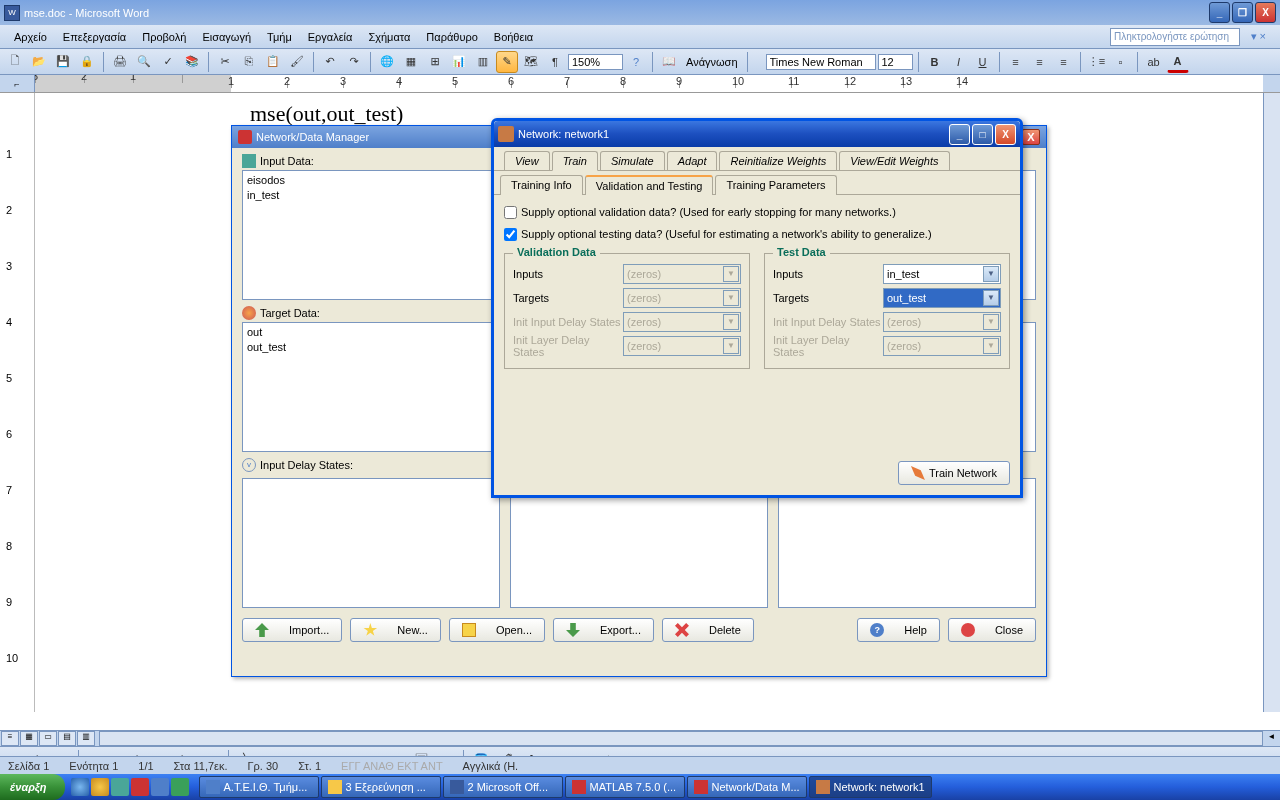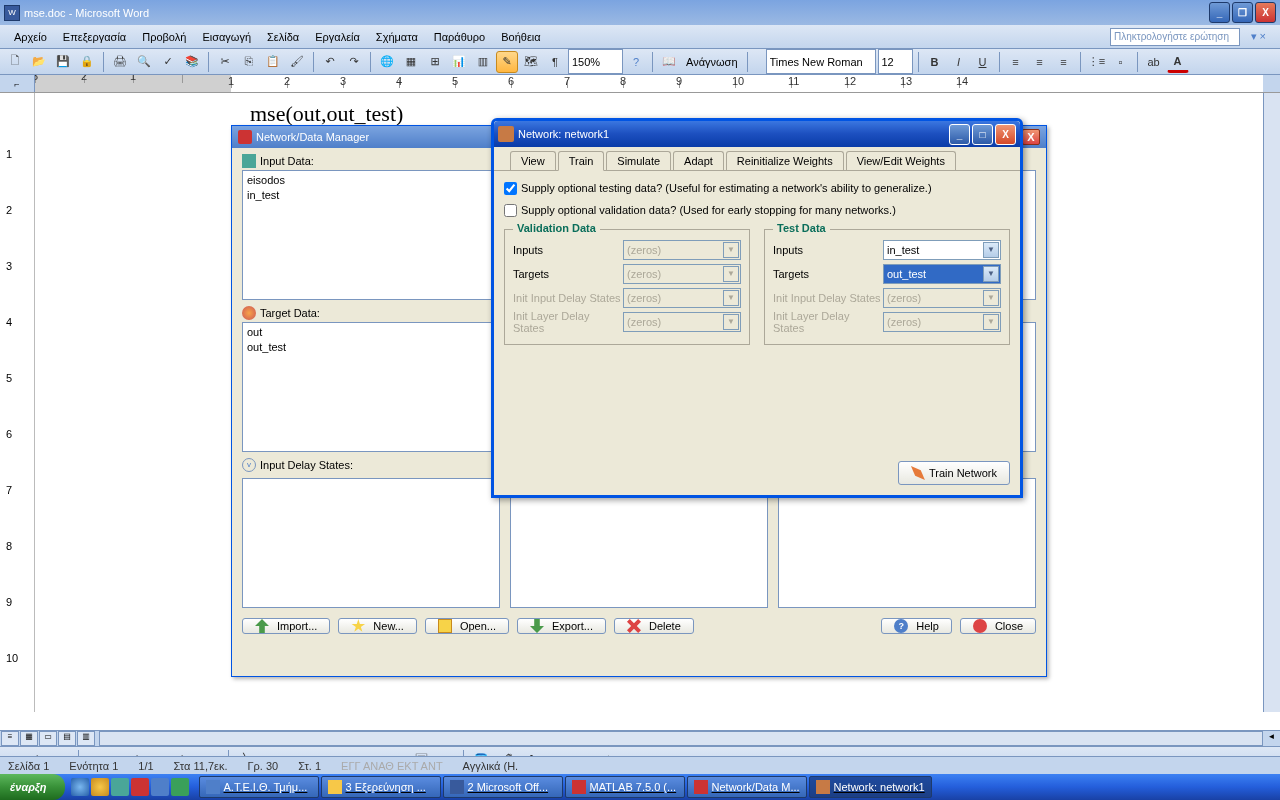--- a/index.html
+++ b/index.html
@@ -17,21 +17,21 @@
 .word-menu { height: 24px; background: linear-gradient(#dde7f5,#c3d5ed); display: flex; align-items: center; padding: 0 6px; border-bottom: 1px solid #7a96bf; }
 .word-menu span { padding: 3px 8px; cursor: default; }
 .word-menu .qbox { margin-left: auto; }
 .qinput { width: 130px; height: 18px; border: 1px solid #7a96bf; font-size:10px; color:#7a96bf; padding:0 3px; }
 
 
 .tbrow { height: 26px; background: linear-gradient(#dde7f5,#c3d5ed); border-bottom: 1px solid #7a96bf; display:flex; align-items:center; padding: 0 4px; gap:2px; }
 .tbtn { width: 22px; height: 22px; border: 1px solid transparent; display:flex; align-items:center; justify-content:center; font-size:11px; color:#333; border-radius:3px; }
 .tbtn.active { background: linear-gradient(#ffd78a,#ffb742); border-color:#c78a1e; }
 .tsep { width:1px; height:20px; background:#7a96bf; margin:0 3px; }
-.tsel { height:25px; border:1px solid #7a96bf; background:#fff; font-size:11px; padding:0 3px; }
+.tsel { height:16px; border:1px solid #7a96bf; background:#fff; font-size:11px; padding:0 3px; }
 .tsel.zoom { width:55px; }
 .tsel.font { width:110px;margin-left:13px; }
 .tsel.size { width:35px; }
 
 
 .ruler-wrap { display:flex; height:18px; background:#fff; border-bottom:1px solid #999; }
 .ruler-left { width:35px; background:#c3d5ed; border-right:1px solid #7a96bf; display:flex; align-items:center; justify-content:center; font-size:9px; }
 .ruler { flex:1; background:#fff; position:relative; overflow:hidden; font-size:8px; color:#333; }
 .ruler-inner { display:flex; align-items:center; height:100%; }
 .ruler .rseg { width:56px; text-align:center; border-left:1px solid #999; height:8px; position:relative; }
@@ -67,38 +67,38 @@
 .si.teal { background:#4aa698; }
 .si.orange { background:radial-gradient(circle,#f7a348,#c55); border-radius:50%; }
 .si.chev { border:1px solid #7a96bf; border-radius:7px; font-size:8px; text-align:center; line-height:12px; color:#4f7fc9; }
 .dmlist { background:#fff; border:1px solid #7a96bf; height:130px; padding:2px 4px; overflow:auto; }
 .dmlist.short { height:130px; }
 .dmlist div { line-height:15px; }
 .dm3 { display:flex; gap:10px; margin:4px 10px; }
 .dm3 .col { flex:1; }
 .dm3 .col .dmlist { height:130px; }
 .dmbtns { display:flex; gap:8px; margin:10px; align-items:center; }
-.dmbtn { height:16px; border:1px solid #7a96bf; background:linear-gradient(#fff,#e8e8e0); border-radius:3px; padding:0 12px; display:flex; align-items:center; gap:8px; cursor:default; }
+.dmbtn { height:24px; border:1px solid #7a96bf; background:linear-gradient(#fff,#e8e8e0); border-radius:3px; padding:0 12px; display:flex; align-items:center; gap:20px; cursor:default; }
 .dmbtn .ic { width:14px; height:14px; }
 .ic.imp { background:#4a9a4a; clip-path:polygon(50% 0,100% 50%,70% 50%,70% 100%,30% 100%,30% 50%,0 50%); }
 .ic.new { background:#f7d348; clip-path:polygon(50% 0,61% 35%,98% 35%,68% 57%,79% 91%,50% 70%,21% 91%,32% 57%,2% 35%,39% 35%); }
 .ic.open { background:#f7d348; border:1px solid #c78a1e; }
 .ic.exp { background:#4a9a4a; clip-path:polygon(30% 0,70% 0,70% 50%,100% 50%,50% 100%,0 50%,30% 50%); }
 .ic.del { background:#d44; clip-path:polygon(20% 0,50% 30%,80% 0,100% 20%,70% 50%,100% 80%,80% 100%,50% 70%,20% 100%,0 80%,30% 50%,0 20%); }
 .ic.help { background:#4f7fc9; border-radius:50%; color:#fff; font-size:9px; text-align:center; line-height:14px; font-weight:bold; }
 .ic.close { background:#d44; border-radius:50%; }
 
 
 .netwin { position:absolute; left:491px; top:118px; width:532px; height:380px; background:#ece9d8; border:3px solid #0054e3; border-radius:6px 6px 0 0; box-shadow:2px 2px 6px rgba(0,0,0,0.4); }
 .nettitle { height:26px; background:linear-gradient(#3b77e0,#1c4fbf 50%,#0a3ca8); display:flex; align-items:center; color:#fff; padding:0 4px; border-radius:4px 4px 0 0; }
 .nettitle .icn { width:16px; height:16px; background:#c77a45; margin-right:4px; border-radius:2px; }
 .nettitle .wbtns { margin-left:auto; display:flex; gap:2px; }
 .nettitle .wb { width:21px; height:21px; border:1px solid #fff; border-radius:3px; background:linear-gradient(#6f9ad6,#2c5aa8); color:#fff; font-size:10px; display:flex; align-items:center; justify-content:center; font-weight:bold; }
 .nettitle .wb.x { background:linear-gradient(#f09673,#d44828); }
-.tabs1 { display:flex; background:#ece9d8; padding:4px 16px 0; border-bottom:1px solid #aca899; }
+.tabs1 { display:flex; background:#ece9d8; padding:4px 10px 0; border-bottom:1px solid #aca899;font-style:italic; }
 .tab1 { padding:3px 10px; border:1px solid #aca899; border-bottom:none; background:#ece9d8; margin-right:2px; border-radius:3px 3px 0 0; position:relative; }
 .tab1.active { background:#ece9d8; border-bottom:1px solid #ece9d8; margin-bottom:-1px; z-index:1; }
 .tabs2 { display:flex; padding:4px 6px 0; }
 .tab2 { padding:3px 10px; border:1px solid #aca899; border-bottom:none; background:#ece9d8; margin-right:2px; border-radius:3px 3px 0 0; }
 .tab2.active { border-top:2px solid #f7a348; background:#ece9d8; }
 .netbody { padding:6px 10px; border-top:1px solid #aca899; margin-top:-1px; }
 .chk { display:flex; align-items:center; height:22px; gap:4px; }
 .chk input { width:13px; height:13px; }
 .fieldsets { display:flex; gap:14px; margin-top:8px;border-radius:20px; }
 .fset { flex:1; border:1px solid #aca899; padding:8px 8px 10px; position:relative; }
@@ -114,21 +114,21 @@
 .fcombo.selected .sel { background:#316ac5; }
 .netfoot { position:absolute; bottom:10px; right:10px; }
 .trainbtn { height:24px; border:1px solid #7a96bf; background:linear-gradient(#fff,#e8e8e0); border-radius:3px; padding:0 12px; display:flex; align-items:center; gap:4px; }
 .trainbtn .ic { width:14px; height:14px; background:#e67a3a; clip-path:polygon(0 0,70% 30%,100% 100%,30% 70%); }
 
 
 .taskbar { position:absolute; bottom:0; left:0; right:0; height:26px; background:linear-gradient(#3c81f3,#245edb 50%,#1941a5); display:flex; align-items:center; }
 .startbtn { height:26px; background:linear-gradient(#5eb85e,#389138 50%,#1e6b1e); color:#fff; font-weight:bold; font-style:italic; padding:0 18px 0 10px; display:flex; align-items:center; border-radius:0 12px 12px 0; font-size:13px; }
 .qlaunch { display:flex; gap:2px; padding:0 6px; }
 .qlaunch .qi { width:18px; height:18px; border-radius:2px; }
-.tbtasks { display:flex; gap:2px; flex:1; padding:0 4px; overflow:hidden;text-decoration:underline; }
+.tbtasks { display:flex; gap:2px; flex:1; padding:0 4px; overflow:hidden; }
 .tbtask { height:22px; background:linear-gradient(#5a8ce0,#3567b8); border:1px solid #1e3a6b; border-radius:2px; color:#fff; padding:0 6px; display:flex; align-items:center; gap:4px; min-width:120px; max-width:140px; font-size:10px; overflow:hidden; white-space:nowrap; }
 .tbtask.active { background:linear-gradient(#1e4a9e,#1c3f85); }
 .tbtask .ti { width:14px; height:14px; flex-shrink:0; }
 .tray { background:linear-gradient(#1b9ff0,#0d7bd0); height:26px; display:flex; align-items:center; padding:0 8px; gap:4px; color:#fff; font-size:10px; }
 .tray .ti { width:14px; height:14px; }
 </style>
 </head>
 <body>
 
 <div class="word-title">
@@ -139,21 +139,21 @@
     <div class="winbtn">❐</div>
     <div class="winbtn close">X</div>
   </div>
 </div>
 
 <div class="word-menu">
   <span>Αρχείο</span>
   <span>Επεξεργασία</span>
   <span>Προβολή</span>
   <span>Εισαγωγή</span>
-  <span>Σελίδα</span>
+  <span>Τμήμ</span>
   <span>Εργαλεία</span>
   <span>Σχήματα</span>
   <span>Παράθυρο</span>
   <span>Βοήθεια</span>
   <div class="qbox"><input class="qinput" value="Πληκτρολογήστε ερώτηση" style=""> <span style="color:#4f7fc9">▾ ×</span></div>
 </div>
 
 <div class="tbrow">
   <div class="tbtn">🗋</div>
   <div class="tbtn">📂</div>
@@ -382,28 +382,33 @@
     </div>
   </div>
   <div class="tabs1">
     <div class="tab1">View</div>
     <div class="tab1 active">Train</div>
     <div class="tab1">Simulate</div>
     <div class="tab1">Adapt</div>
     <div class="tab1">Reinitialize Weights</div>
     <div class="tab1">View/Edit Weights</div>
   </div>
+  <div class="tabs2">
+    <div class="tab2">Training Info</div>
+    <div class="tab2 active">Validation and Testing</div>
+    <div class="tab2">Training Parameters</div>
+  </div>
   <div class="netbody">
+    <div class="chk">
+        <input type="checkbox" style="">
+        <span>Supply optional validation data? (Used for early stopping for many networks.)</span>
+      </div>
     <div class="chk">
         <input type="checkbox" checked="" style="">
         <span>Supply optional testing data? (Useful for estimating a network's ability to generalize.)</span>
-      </div>
-    <div class="chk">
-        <input type="checkbox" style="">
-        <span>Supply optional validation data? (Used for early stopping for many networks.)</span>
       </div>
     <div class="fieldsets">
       <div class="fset">
         <div class="leg">Validation Data</div>
         <div class="frow">
             <div class="flbl">Inputs</div>
             <div class="fcombo dis">
               <span>(zeros)</span>
               <div class="arr">▼</div>
             </div>

